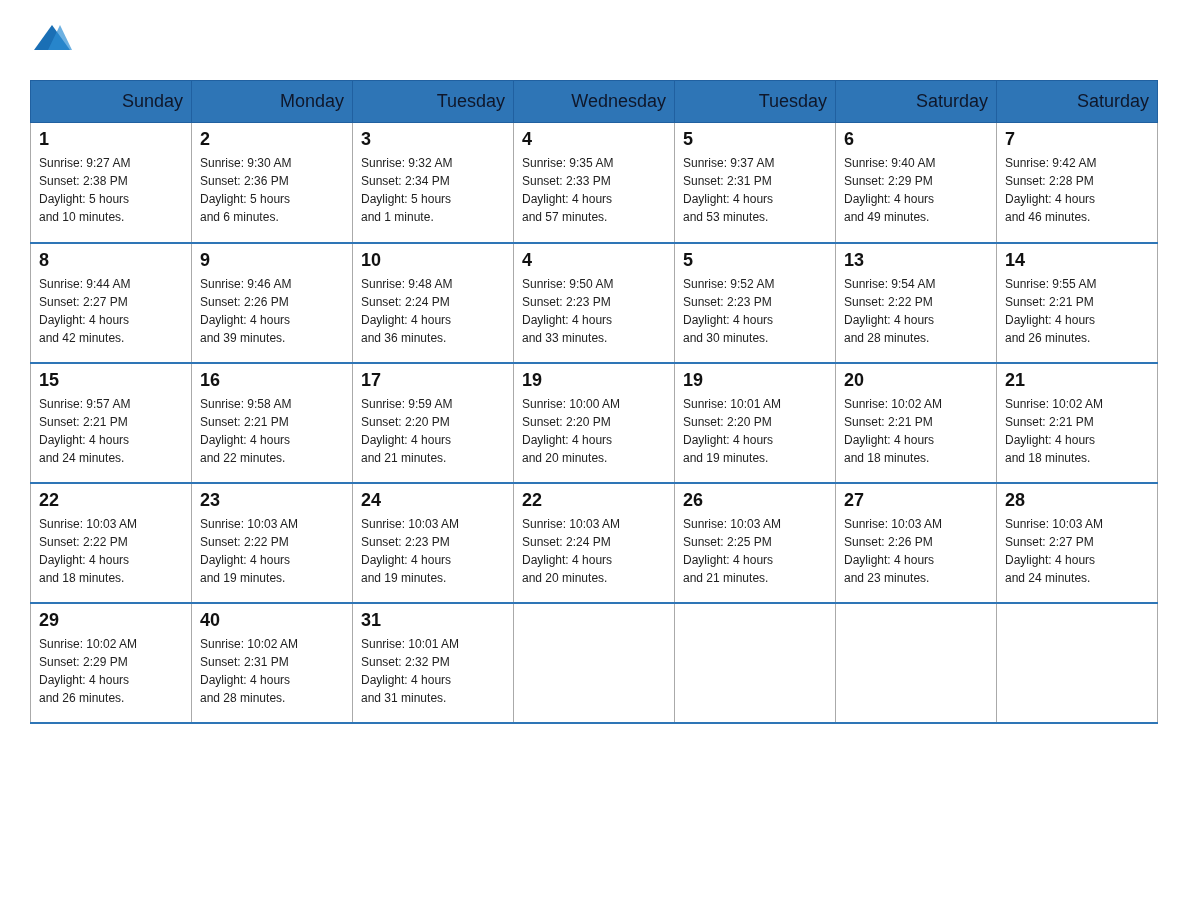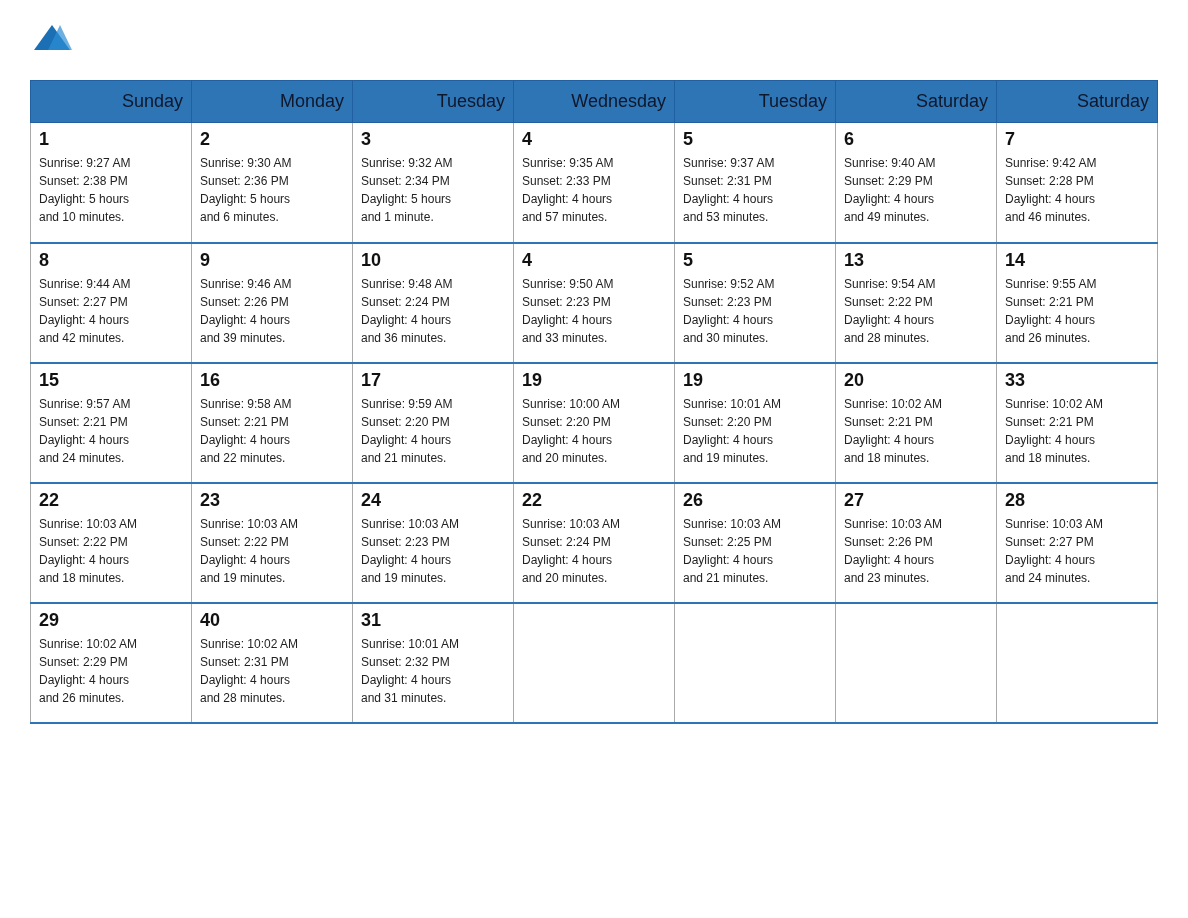--- a/index.html
+++ b/index.html
@@ -204,21 +204,21 @@
       </td>
         <td>
         <span class="day-num">19</span>
         <span class="day-info">Sunrise: 10:01 AM<br>Sunset: 2:20 PM<br>Daylight: 4 hours<br>and 19 minutes.</span>
       </td>
         <td>
         <span class="day-num">20</span>
         <span class="day-info">Sunrise: 10:02 AM<br>Sunset: 2:21 PM<br>Daylight: 4 hours<br>and 18 minutes.</span>
       </td>
         <td>
-        <span class="day-num">33</span>
+        <span class="day-num">21</span>
         <span class="day-info">Sunrise: 10:02 AM<br>Sunset: 2:21 PM<br>Daylight: 4 hours<br>and 18 minutes.</span>
       </td>
       </tr>
       <tr>
         <td>
         <span class="day-num">22</span>
         <span class="day-info">Sunrise: 10:03 AM<br>Sunset: 2:22 PM<br>Daylight: 4 hours<br>and 18 minutes.</span>
       </td>
         <td>
         <span class="day-num">23</span>

